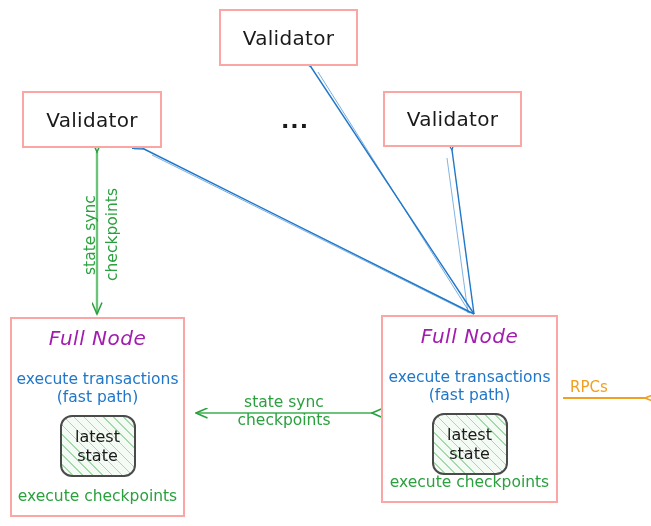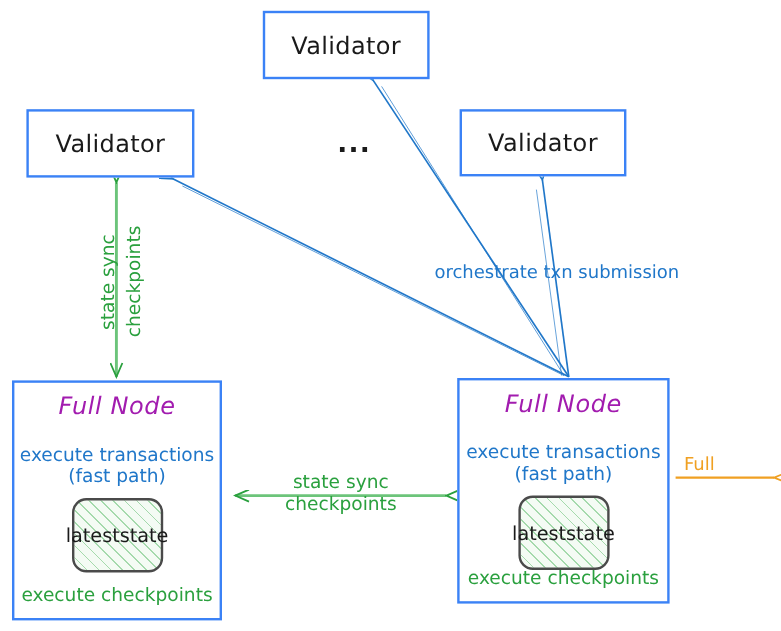--- a/index.html
+++ b/index.html
@@ -19,21 +19,21 @@
   #diagram-svg {
     position: absolute;
     left: 0;
     top: 0;
     width: 651px;
     height: 526px;
   }
   .node-box {
     position: absolute;
     box-sizing: border-box;
-    border: 2px solid #3b82f6;
+    border: 2px solid #fca5a5;
     background: #ffffff;
     display: flex;
     flex-direction: column;
     align-items: center;
   }
   .validator-box {
     justify-content: center;
   }
   .node-title {
     color: #1a1a1a;
@@ -67,20 +67,21 @@
     border: 2px solid #4a4a4a;
     border-radius: 12px;
     background-color: #f4fbf4;
     background-image: repeating-linear-gradient(
         45deg,
         rgba(99, 190, 113, 0.55) 0px,
         rgba(99, 190, 113, 0.55) 1px,
         rgba(255, 255, 255, 0) 1px,
         rgba(255, 255, 255, 0) 7px);
     display: flex;
+    flex-direction: column;
     align-items: center;
     justify-content: center;
     color: #1a1a1a;
     font-size: 16px;
     line-height: 19px;
     text-align: center;
   }
   .exec-checkpoints {
     position: absolute;
     bottom: 10px;
@@ -205,17 +206,16 @@
 
   <div class="vert-label" style="left:81px; top:275px;">state sync</div>
 
   <div class="vert-label" style="left:103px; top:281px;">checkpoints</div>
 
   <div class="edge-label lbl-green" style="left:229px; top:393px; width:110px;">
     <div>state sync</div>
     <div>checkpoints</div>
   </div>
 
-  <div class="edge-label lbl-blue" style="left:362px; top:218px;">orchestrate txn submission</div>
-
-  <div class="edge-label lbl-orange" style="left:570px; top:378px;">Full</div>
+
+  <div class="edge-label lbl-orange" style="left:570px; top:378px;">RPCs</div>
 
 </div>
 
 </body></html>

